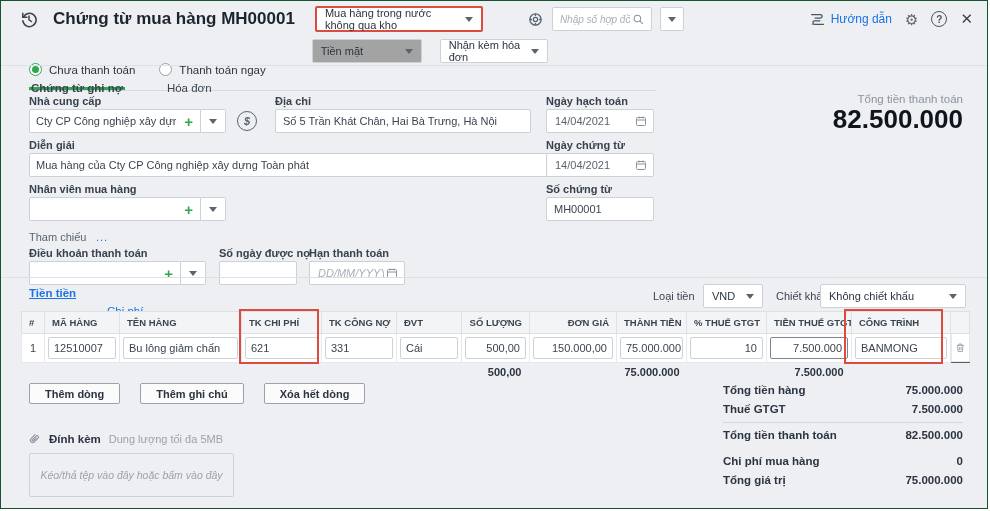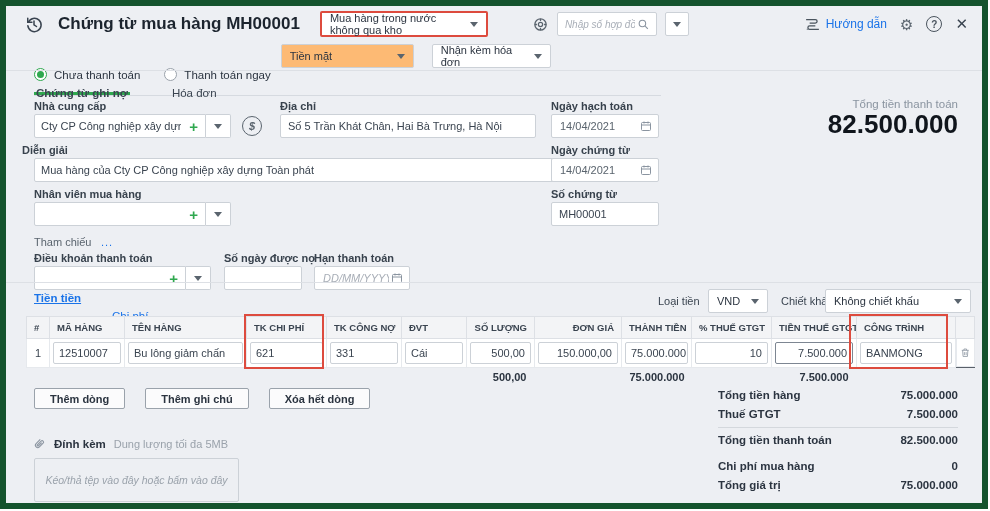--- a/index.html
+++ b/index.html
@@ -1,17 +1,17 @@
 <!DOCTYPE html>
 <html><head>
 <meta charset="utf-8">
 <style>
   * { box-sizing: border-box; }
   body { margin:0; background:#fff; }
-  .page { position:relative; width:988px; height:509px; border:6px solid #14532d;
+  .page { position:relative; width:988px; height:509px; border:1px solid #14532d;
           background:#edeff3; font-family:"Liberation Sans","DejaVu Sans",sans-serif;
           color:#2b3440; overflow:hidden; }
 
   
   .topbar { position:absolute; top:0; left:0; right:0; height:36px; display:flex;
             align-items:center; padding:0 14px 0 18px; gap:8px; }
   .title { font-size:17px; font-weight:700; color:#1c242e; margin:0 12px 0 6px; white-space:nowrap; }
   .select { background:#fff; border:1px solid #ccd1d7; border-radius:2px; height:24px;
             display:flex; align-items:center; justify-content:space-between;
             padding:0 8px; font-size:11px; color:#2b3440; cursor:pointer; }
@@ -33,22 +33,22 @@
   .xclose { font-size:15px; color:#3a4450; cursor:pointer; }
 
   
   .row2 { position:absolute; top:36px; left:0; right:0; height:28px; display:flex;
           align-items:center; padding-left:28px; gap:10px; }
   .radio-item { display:flex; align-items:center; gap:7px; font-size:11.5px; cursor:pointer;margin-top:37px; }
   .radio { width:13px; height:13px; border-radius:50%; border:1.5px solid #9aa2ab; background:#fff;
            position:relative; flex:0 0 auto; }
   .radio.checked { border-color:#2fa84f; }
   .radio.checked::after { content:""; position:absolute; inset:2px; border-radius:50%; background:#2fa84f; }
-  .sel-method { width:133px; background:#fdba74; }
-  .sel-invoice { width:119px; margin-left:8px; }
+  .sel-method { width:110px; margin-left:36px; background:#a3a3a3; }
+  .sel-invoice { width:108px; margin-left:8px; }
   .divider1 { position:absolute; top:64px; left:0; right:0; border-top:1px solid #dde0e5; }
 
   
   .tabsrow { position:absolute; top:66px; left:28px; width:627px; height:24px;
              border-bottom:1px solid #d6dae0; display:flex; gap:40px; }
   .tab { font-size:11.5px; padding:15px 2px 4px; color:#3a4450; cursor:pointer; }
   .tab.active { font-weight:700; border-bottom:3px solid #2fa84f; }
 
   
   .formarea { position:absolute; top:92px; left:0; right:0; height:184px; }
@@ -206,21 +206,21 @@
       </div>
       <div class="combo-dd">
         <span class="caret" style="margin:0;"></span>
       </div>
     </div>
     <span class="dollar" style="left:236px; top:18px;">$</span>
 
     <span class="flabel" style="left:274px; top:2px;">Địa chỉ</span>
     <input class="finput" style="left: 274px; top: 16px; width: 256px;" value="Số 5 Trần Khát Chân, Hai Bà Trưng, Hà Nội">
 
-    <span class="flabel" style="left:16px; top:46px;">Diễn giải</span>
+    <span class="flabel" style="left:28px; top:46px;">Diễn giải</span>
     <input class="finput" style="left: 28px; top: 60px; width: 566px; padding-left: 6px;" value="Mua hàng của Cty CP Công nghiệp xây dựng Toàn phát">
 
     <span class="flabel" style="left:28px; top:90px;">Nhân viên mua hàng</span>
     <div class="combo" style="left:28px; top:104px;">
       <div class="combo-main" style="width:172px;">
         <input style="">
         <span class="plus">+</span>
       </div>
       <div class="combo-dd">
         <span class="caret" style="margin:0;"></span>

